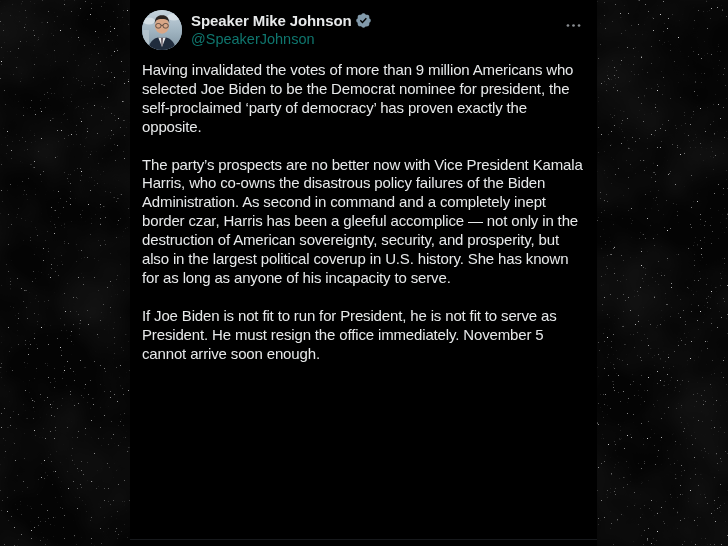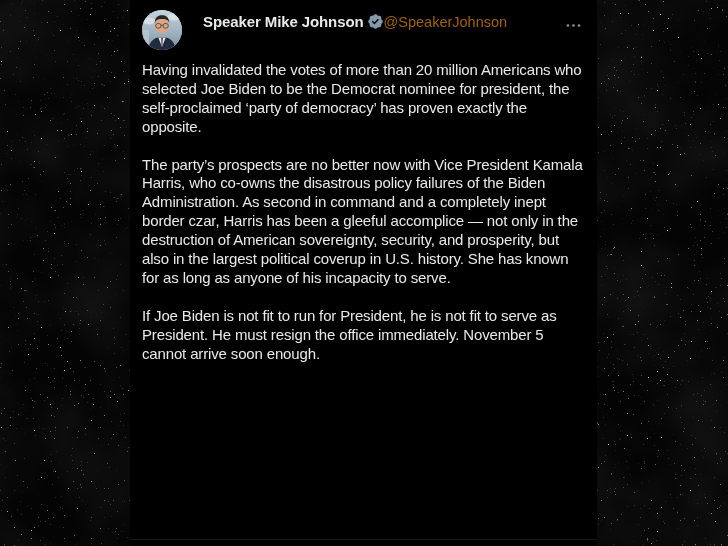--- a/index.html
+++ b/index.html
@@ -9,25 +9,25 @@
   .stage{position:relative;width:728px;height:546px;background:#030303;}
   svg.bg{position:absolute;left:0;top:0;display:block;}
 
   .tweet-card{position:absolute;left:130px;top:0;width:467px;height:546px;
               background:#000;box-sizing:border-box;padding:10px 14px 0 12px;}
 
   .tweet-header{position:relative;display:flex;align-items:flex-start;}
   .avatar{width:40px;height:40px;border-radius:50%;overflow:hidden;
           flex:0 0 40px;cursor:pointer;background:#9fb3bf;}
   .avatar svg{display:block;}
-  .author{margin-left:21px;display:flex;padding-top:2px;min-width:0;}
+  .author{margin-left:9px;display:flex;flex-direction:column;padding-top:2px;min-width:0;}
   .name-row{display:flex;align-items:center;}
   .name{font-weight:bold;font-size:15px;color:#e7e9ea;letter-spacing:-0.1px;cursor:pointer;white-space:nowrap;}
   .badge{width:17px;height:17px;display:inline-flex;margin-left:3px;flex:0 0 auto;}
-  .handle{font-size:14.5px;color:#a16207;margin-top:2px;cursor:pointer;}
+  .handle{font-size:14.5px;color:#0f766e;margin-top:2px;cursor:pointer;}
   .more{position:absolute;right:-2px;top:4px;cursor:pointer;padding:2px;}
 
   .tweet-text{margin-top:11px;font-size:15px;line-height:18.9px;color:#e7e9ea;
               letter-spacing:-0.15px;}
   .tweet-text p{margin:0 0 18.9px 0;}
   .tweet-text p:last-child{margin-bottom:0;}
 
   .bottom-divider{position:absolute;left:0;right:0;bottom:6px;height:1px;
                   background:#17191c;}
 </style>
@@ -105,20 +105,20 @@
           <g fill="#8b8f93">
             <circle cx="5" cy="12" r="1.7"></circle>
             <circle cx="12" cy="12" r="1.7"></circle>
             <circle cx="19" cy="12" r="1.7"></circle>
           </g>
         </svg>
       </div>
     </header>
 
     <div class="tweet-text">
-      <p>Having invalidated the votes of more than 20 million Americans who selected Joe Biden to be the Democrat nominee for president, the self-proclaimed ‘party of democracy’ has proven exactly the opposite.</p>
+      <p>Having invalidated the votes of more than 9 million Americans who selected Joe Biden to be the Democrat nominee for president, the self-proclaimed ‘party of democracy’ has proven exactly the opposite.</p>
       <p>The party’s prospects are no better now with Vice President Kamala Harris, who co-owns the disastrous policy failures of the Biden Administration. As second in command and a completely inept border czar, Harris has been a gleeful accomplice — not only in the destruction of American sovereignty, security, and prosperity, but also in the largest political coverup in U.S. history. She has known for as long as anyone of his incapacity to serve.</p>
       <p>If Joe Biden is not fit to run for President, he is not fit to serve as President. He must resign the office immediately. November 5 cannot arrive soon enough.</p>
     </div>
 
     <div class="bottom-divider"></div>
   </article>
 </div>
 
 </body></html>

